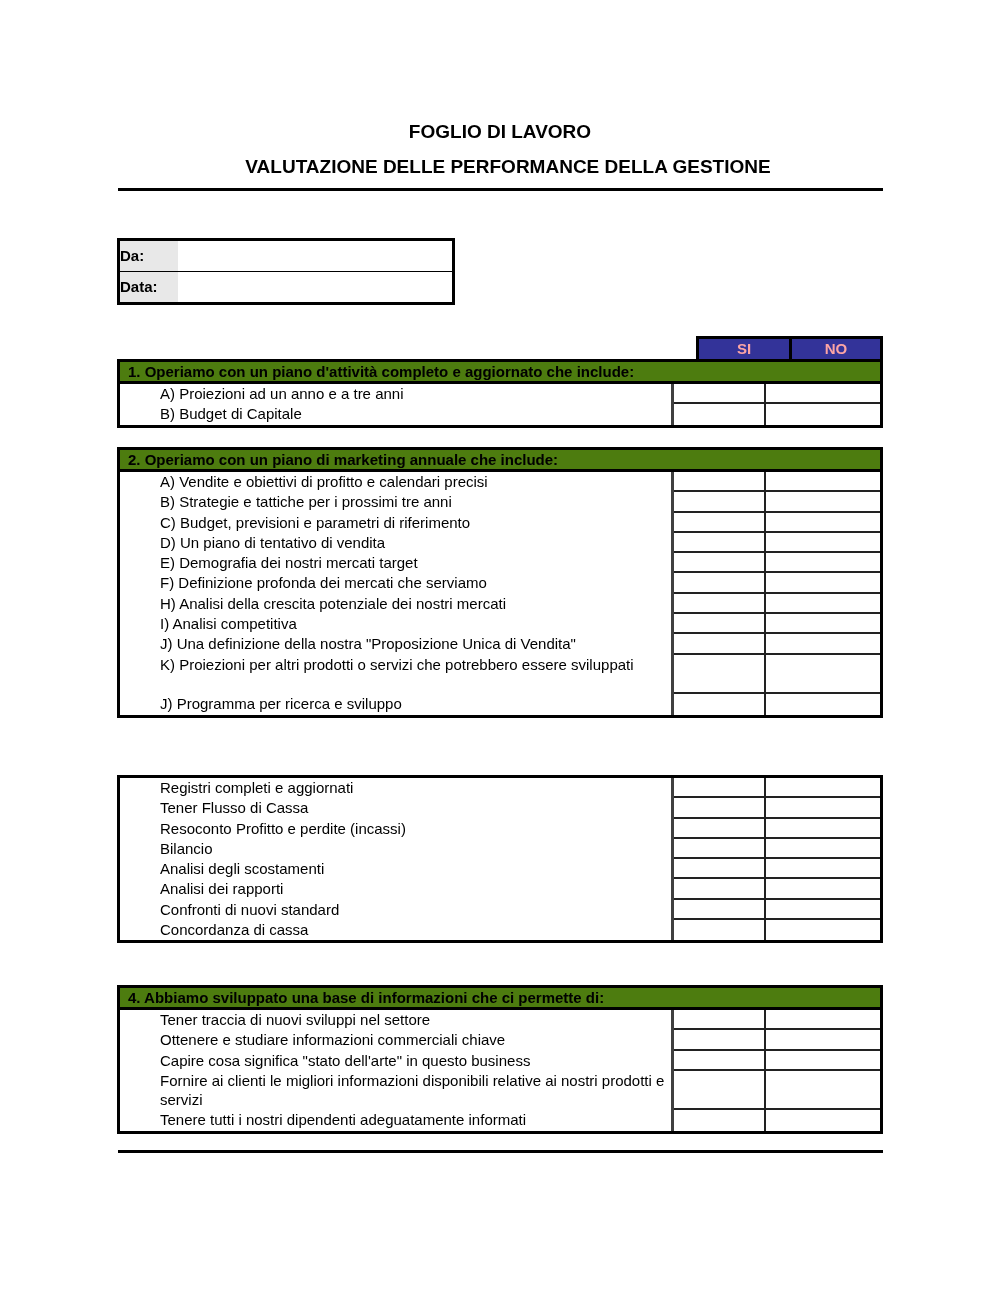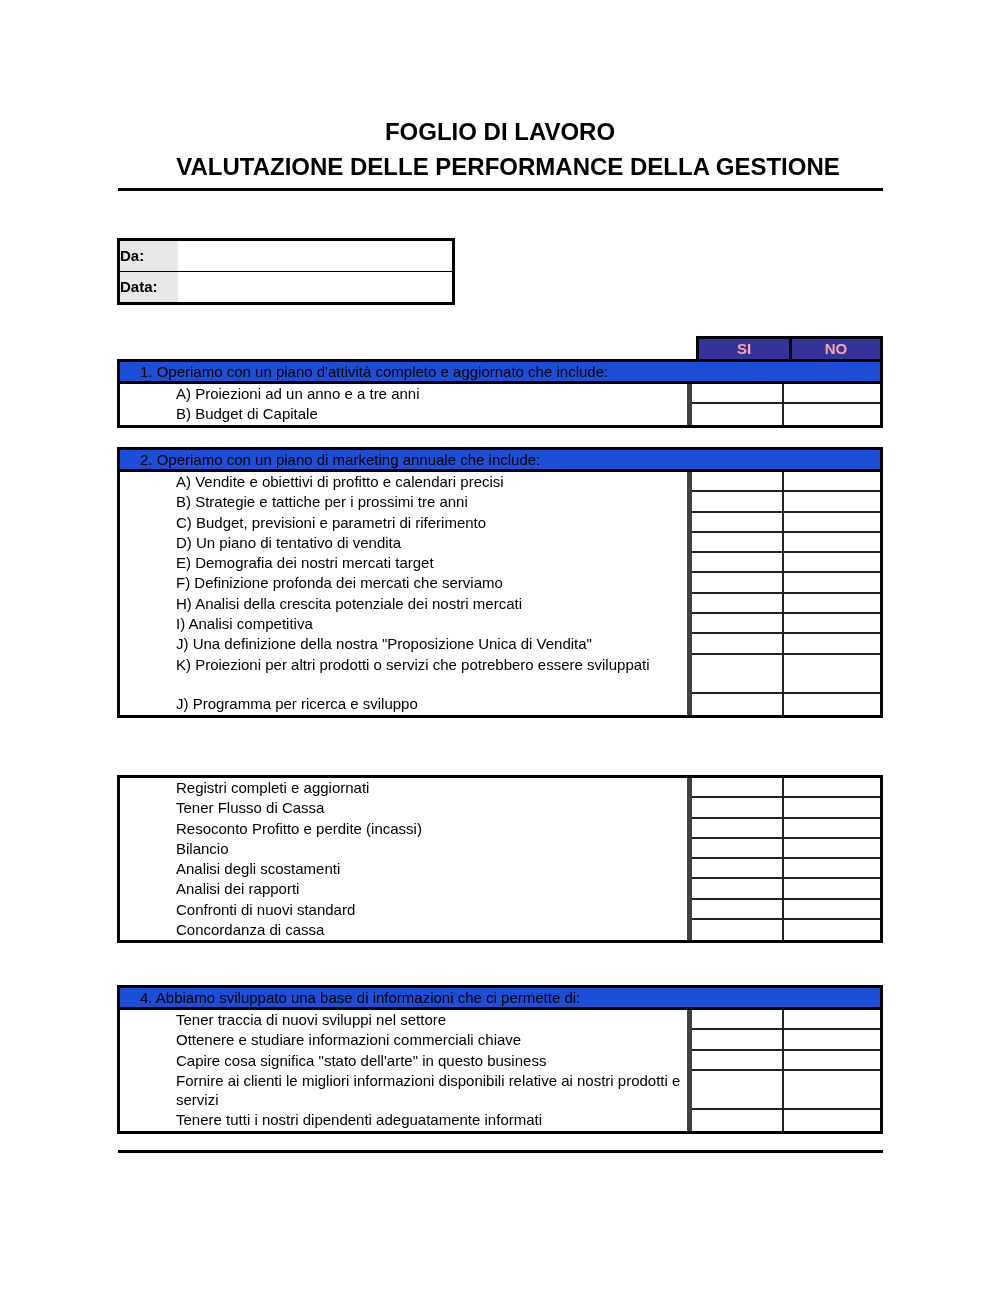--- a/index.html
+++ b/index.html
@@ -1,38 +1,38 @@
 <!DOCTYPE html>
 <html><head>
 <meta charset="utf-8">
 <style>
   html, body { margin: 0; padding: 0; background: #ffffff; }
   body { width: 1000px; height: 1290px; position: relative; font-family: "Liberation Sans", sans-serif; color: #000; overflow: hidden; }
-  .title { position: absolute; left: 0; width: 1000px; text-align: center; font-weight: bold; font-size: 24px; line-height: 30px; }
+  .title { position: absolute; left: 0; width: 1000px; text-align: center; font-weight: bold; font-size: 19px; line-height: 30px; }
   .title.l1 { top: 117px; }
   .title.l2 { top: 152px; margin-left: 8px; }
   .rule { position: absolute; left: 118px; width: 765px; height: 3px; background: #000; }
   .rule.top { top: 188px; }
   .rule.bottom { top: 1150px; }
 
   .meta-box { position: absolute; left: 117px; top: 238px; width: 332px; border: 3px solid #000; }
   .meta-row { display: flex; height: 30px; }
   .meta-row + .meta-row { border-top: 1px solid #000; }
   .meta-label { width: 58px; background: #e8e8e8; font-weight: bold; font-size: 15px; line-height: 30px; }
   .meta-value { flex: 1; background: #fff; }
 
   .yn-header { position: absolute; left: 696px; top: 336px; width: 181px; height: 20px; display: flex; border: 3px solid #000; background: #333399; }
   .yn-header div { color: #fca5a5; font-weight: bold; font-size: 15px; line-height: 20px; text-align: center; }
   .yn-header .si { width: 90px; border-right: 3px solid #000; }
   .yn-header .no { flex: 1; border-radius: 8px; }
 
   .section { position: absolute; left: 117px; width: 760px; border: 3px solid #000; }
-  .sec-head { height: 19px; background: #1d4ed8; font-weight: normal; font-size: 15px; line-height: 19px; padding-left: 20px; border-bottom: 3px solid #000; white-space: nowrap; }
+  .sec-head { height: 19px; background: #4d7c0f; font-weight: bold; font-size: 15px; line-height: 19px; padding-left: 8px; border-bottom: 3px solid #000; white-space: nowrap; }
   .row { display: flex; }
-  .row .txt { width: 511px; padding-left: 56px; font-size: 15px; line-height: 19.5px; border-right: 5px solid #404040; box-sizing: content-box; }
+  .row .txt { width: 511px; padding-left: 40px; font-size: 15px; line-height: 19.5px; border-right: 3px solid #404040; box-sizing: content-box; }
   .row .cell { border-bottom: 2px solid #222; }
   .row:last-child .cell { border-bottom: none; }
   .row .yes { width: 90px; border-right: 2px solid #222; }
   .row .no { flex: 1; }
   .row.r1 { height: 20.3px; }
   .row.r2 { height: 39.6px; }
   .cell { background: #fff; }
 </style>
 </head>
 <body>

